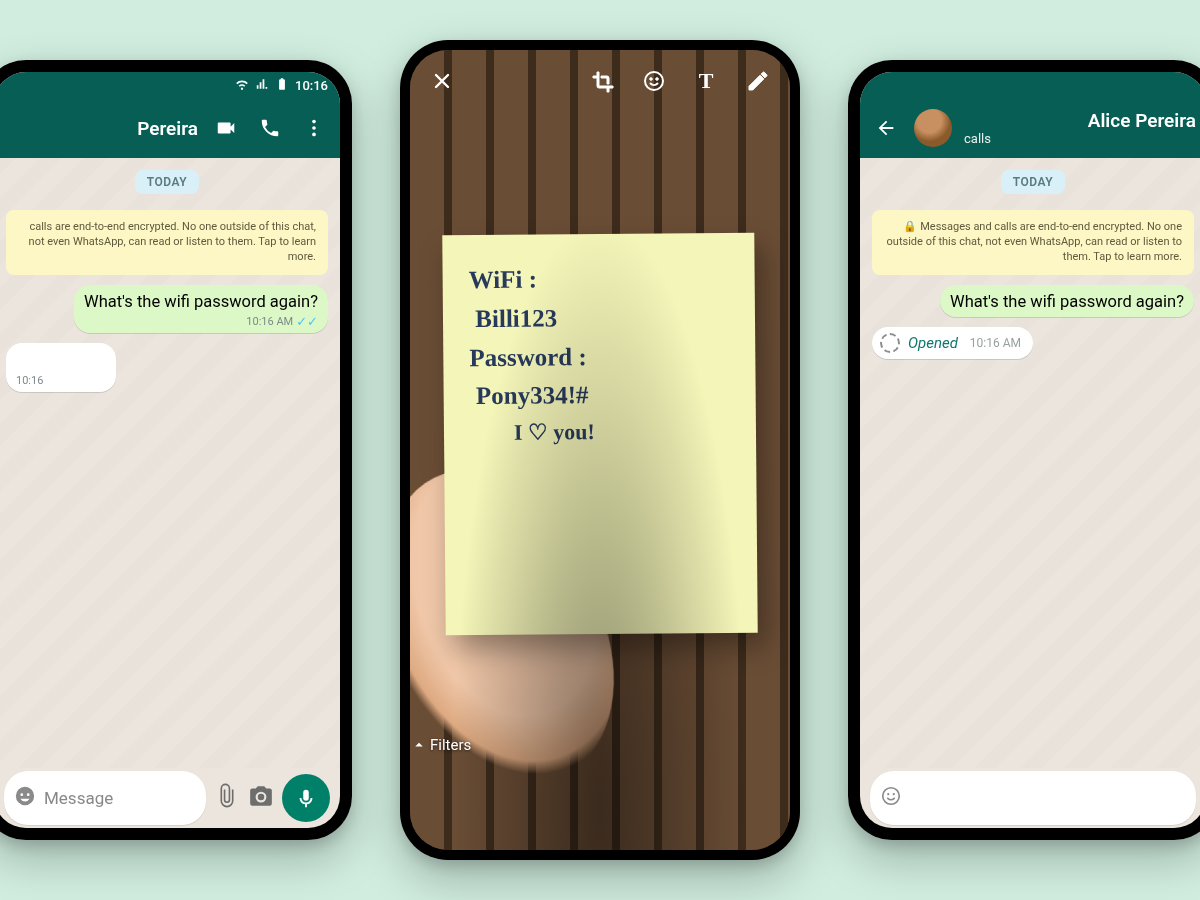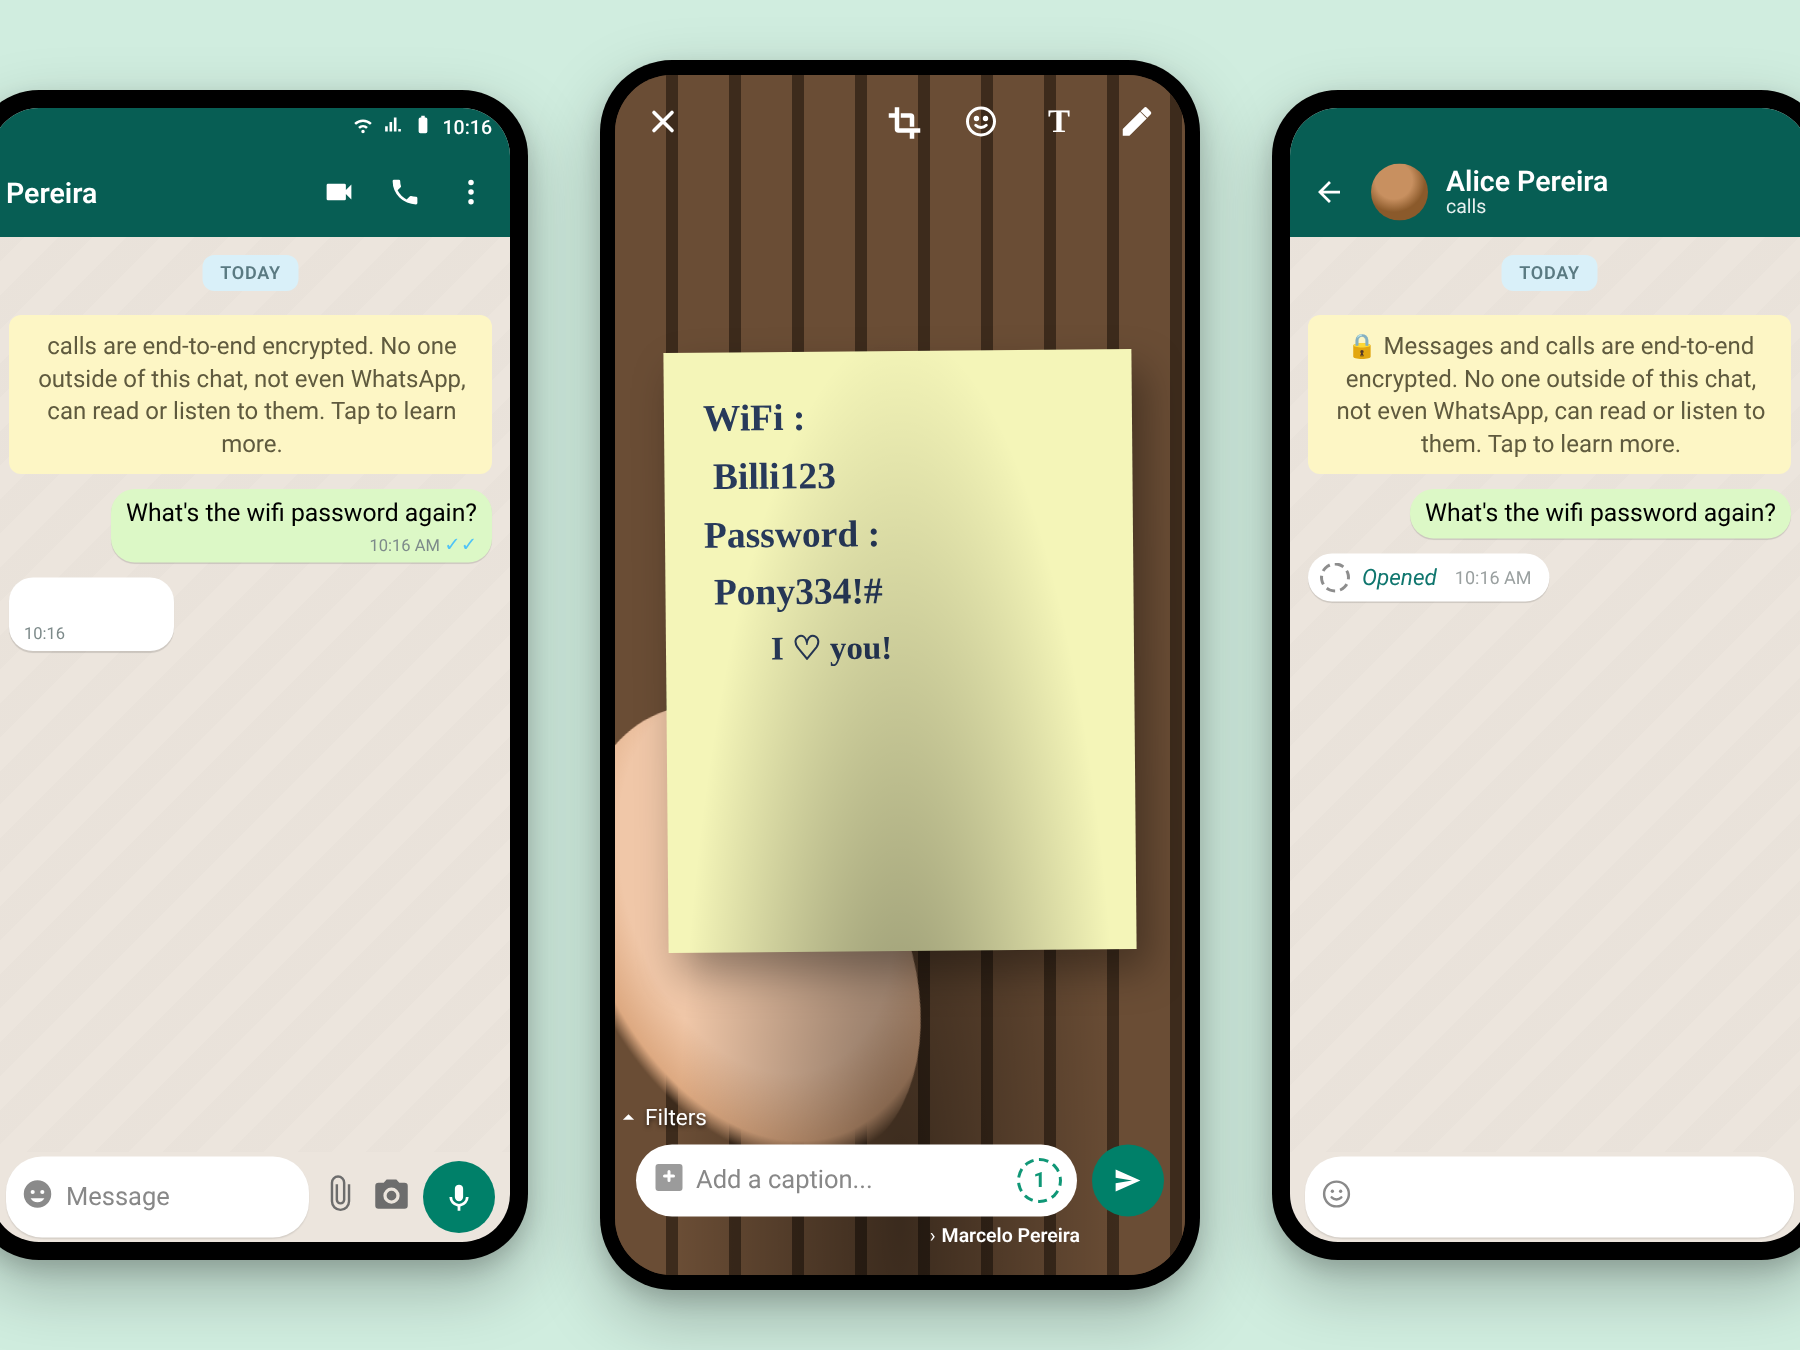--- a/index.html
+++ b/index.html
@@ -66,21 +66,21 @@
     gap: 12px;
     color: #fff;
   }
   .back-btn, .appbar-action {
     width: 32px; height: 32px;
     display: flex; align-items: center; justify-content: center;
     cursor: pointer;
   }
   .appbar-action svg, .back-btn svg { fill: #fff; width: 22px; height: 22px; }
   .appbar-main { flex: 1; min-width: 0; }
-  .appbar-name { font-size: 19px; font-weight: 600; white-space: nowrap; overflow: hidden; text-overflow: ellipsis; }
+  .appbar-name { font-size: 19px; font-weight: 600; white-space: nowrap; overflow: hidden; text-overflow: ellipsis; text-align: right; }
   .appbar-sub  { font-size: 13px; opacity: .9; line-height: 1.1; }
   .avatar {
     width: 38px; height: 38px; border-radius: 50%;
     background: radial-gradient(circle at 40% 30%, #c89060 35%, #8b5a2b 60%), #5a3c20;
     flex-shrink: 0;
   }
   
   .chatbody {
     height: calc(100% - 26px - 60px - 60px);
     padding: 12px 12px;
@@ -99,25 +99,25 @@
     font-size: 12px;
     font-weight: 600;
     letter-spacing: .5px;
     padding: 5px 12px;
     border-radius: 8px;
     margin-bottom: 6px;
   }
   .e2e-banner {
     background: #fdf6c5;
     color: #5f5a3e;
-    font-size: 16px;
+    font-size: 11px;
     line-height: 1.35;
     padding: 10px 12px 10px 14px;
     border-radius: 8px;
-    text-align: center;
+    text-align: right;
   }
   .bubble {
     max-width: 82%;
     border-radius: 16px;
     padding: 7px 10px 5px 10px;
     position: relative;
     box-shadow: 0 1px 0.5px rgba(0,0,0,.13);
   }
   .bubble .msg { font-size: 16.5px; line-height: 1.25; }
   .meta { font-size: 11px; color: #7d8a8a; margin-top: 3px; display: flex; align-items: center; gap: 3px; justify-content: flex-end; }
@@ -407,40 +407,20 @@
             <path d="M3 17.25V21h3.75L17.8 9.94l-3.75-3.75zM20.7 7.04a1 1 0 0 0 0-1.41l-2.34-2.34a1 1 0 0 0-1.41 0l-1.83 1.83 3.75 3.75z"></path>
           </svg>
         </div>
     </div>
     <div class="filters-label">
       <svg viewBox="0 0 24 24">
           <path d="M7 14l5-5 5 5z"></path>
         </svg>
       <span>Filters</span>
     </div>
-    <div class="editor-bottom">
-      <div class="caption-row">
-        <div class="caption-field">
-          <span><svg viewBox="0 0 24 24">
-                <path d="M19 3H5a2 2 0 0 0-2 2v14a2 2 0 0 0 2 2h14a2 2 0 0 0 2-2V5a2 2 0 0 0-2-2zm-7 4a1 1 0 0 1 1 1v2h2a1 1 0 0 1 0 2h-2v2a1 1 0 0 1-2 0v-2H9a1 1 0 0 1 0-2h2V8a1 1 0 0 1 1-1z"></path>
-              </svg></span>
-          <span style="flex:1">Add a caption...</span>
-          <span class="viewonce">1</span>
-        </div>
-        <div class="send-fab">
-            <svg viewBox="0 0 24 24">
-              <path d="M3 20l18-8L3 4v6l12 2-12 2z"></path>
-            </svg>
-          </div>
-      </div>
-      <div class="recipient-chip">
-        <span>›</span>
-        <b>Marcelo Pereira</b>
-      </div>
-    </div>
   </div>
 </div>
 
 <div class="phone phone-right">
   <div class="screen chat-screen">
     <div class="statusbar" style="justify-content:flex-start;padding-left:14px">
     </div>
     <div class="appbar">
       <div class="back-btn">
           <svg viewBox="0 0 24 24">

